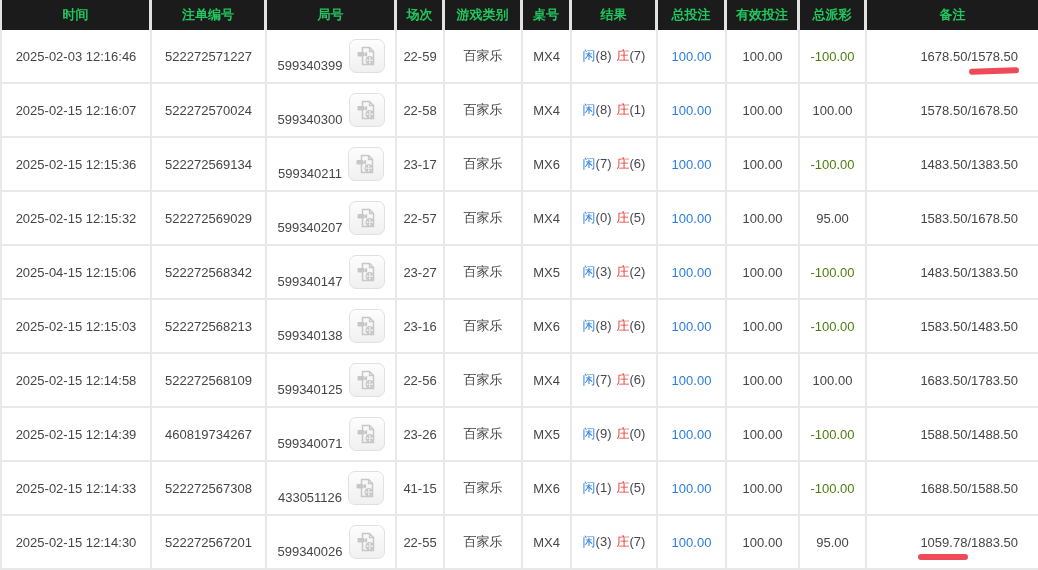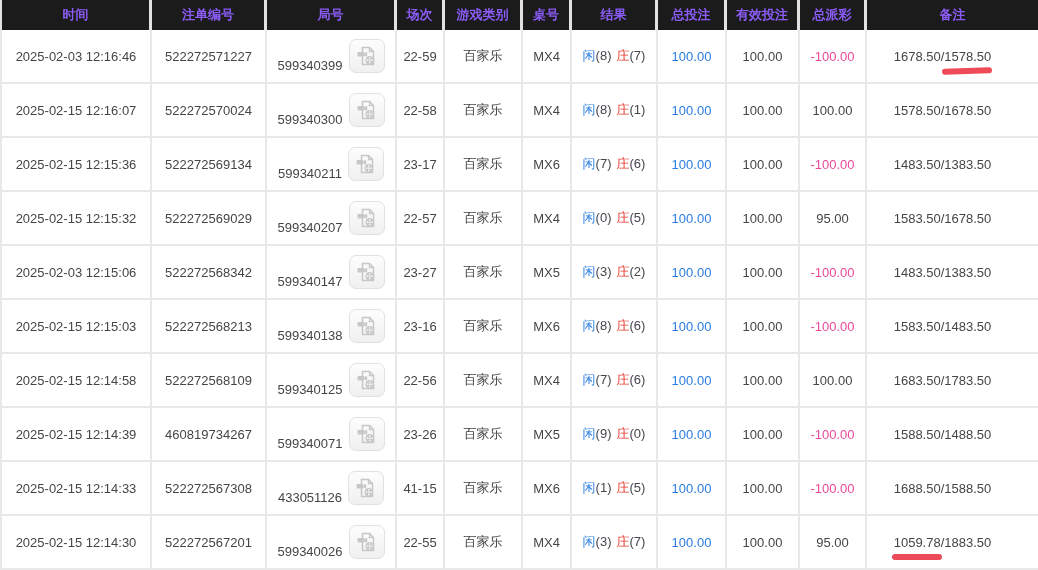--- a/index.html
+++ b/index.html
@@ -11,52 +11,52 @@
   }
   table.records {
     width:1038px; table-layout:fixed;
     border-collapse:separate; border-spacing:0;
   }
   col.c0{width:152px} col.c1{width:115px} col.c2{width:130px}
   col.c3{width:48px}  col.c4{width:78px}  col.c5{width:49px}
   col.c6{width:86px}  col.c7{width:69px}  col.c8{width:73px}
   col.c9{width:67px}  col.c10{width:171px}
   thead th {
-    background:#1b1b1b; color:#8b5cf6;
+    background:#1b1b1b; color:#22c55e;
     height:30px; font-size:13px; font-weight:bold;
     text-align:center; vertical-align:middle;
     border-right:3px solid #e2e2e2;
   }
   thead th:first-child { border-left:2px solid #e2e2e2; }
   thead th:last-child { border-right:none; }
   tbody td {
     height:54px; vertical-align:middle; text-align:center;
     font-size:13px; color:#454545;
     background:#fff;
     border-bottom:2px solid #e8e8e8;
     border-right:2px solid #e8e8e8;
     position:relative;
   }
   tbody td:first-child { border-left:2px solid #e8e8e8; }
   tbody td:last-child { border-right:none; }
-  td.remark-cell { padding-right:20px; }
+  td.remark-cell { text-align:right; padding-right:20px; }
   .round-wrap { display:flex; align-items:flex-end; justify-content:center; gap:6px; }
   .video-btn {
     width:36px; height:34px; flex:0 0 auto;
     border:1px solid #e1e1e1; border-radius:7px;
     background:linear-gradient(#fdfdfd,#f0f0f0);
     display:flex; align-items:center; justify-content:center;
     cursor:pointer;
   }
   .blue { color:#2a7de1; }
   .red  { color:#e8392f; }
   .score { color:#45454d; }
   .banker-group { margin-left:5px;text-align:right; }
   .payout-value { color:#454545; }
-  .payout-value.neg { color:#ec4899; }
+  .payout-value.neg { color:#4d7c0f; }
   .rm-part { position:relative; display:inline-block; }
   .rm-part.marked::after {
     content:""; position:absolute; left:-2px; right:-1px; bottom:-10px;
     height:6px; border-radius:3px; background:#ee4a58;
   }
   .rm-part.marked.tilt::after { transform:rotate(-2deg); }
 </style>
 </head>
 <body>
 
@@ -224,21 +224,21 @@
       <span class="player-group"><span class="blue">闲</span><span class="score">(0)</span></span><span class="banker-group"><span class="red">庄</span><span class="score">(5)</span></span>
     </td>
     <td><span class="blue">100.00</span></td>
     <td>100.00</td>
     <td><span class="payout-value">95.00</span></td>
     <td class="remark-cell">
       <span class="rm-part">1583.50</span><span>/</span><span class="rm-part">1678.50</span>
     </td>
   </tr>
       <tr>
-    <td>2025-02-03 12:15:06</td>
+    <td>2025-04-15 12:15:06</td>
     <td>522272568342</td>
     <td>
       <div class="round-wrap">
         <span>599340147</span>
         <span class="video-btn">
           <svg width="24" height="24" viewBox="0 0 24 24">
             <path d="M7.5 3.5 h7 l4 4 v13 h-11 z" fill="none" stroke="#c7c7c7" stroke-width="1.5"></path>
             <path d="M14.5 3.5 v4 h4" fill="none" stroke="#c7c7c7" stroke-width="1.3"></path>
             <rect x="2.5" y="8" width="7" height="4.6" rx="1" fill="#c7c7c7"></rect>
             <path d="M9.5 9.2 l2.6 -1.4 v5 l-2.6 -1.4 z" fill="#c7c7c7"></path>

